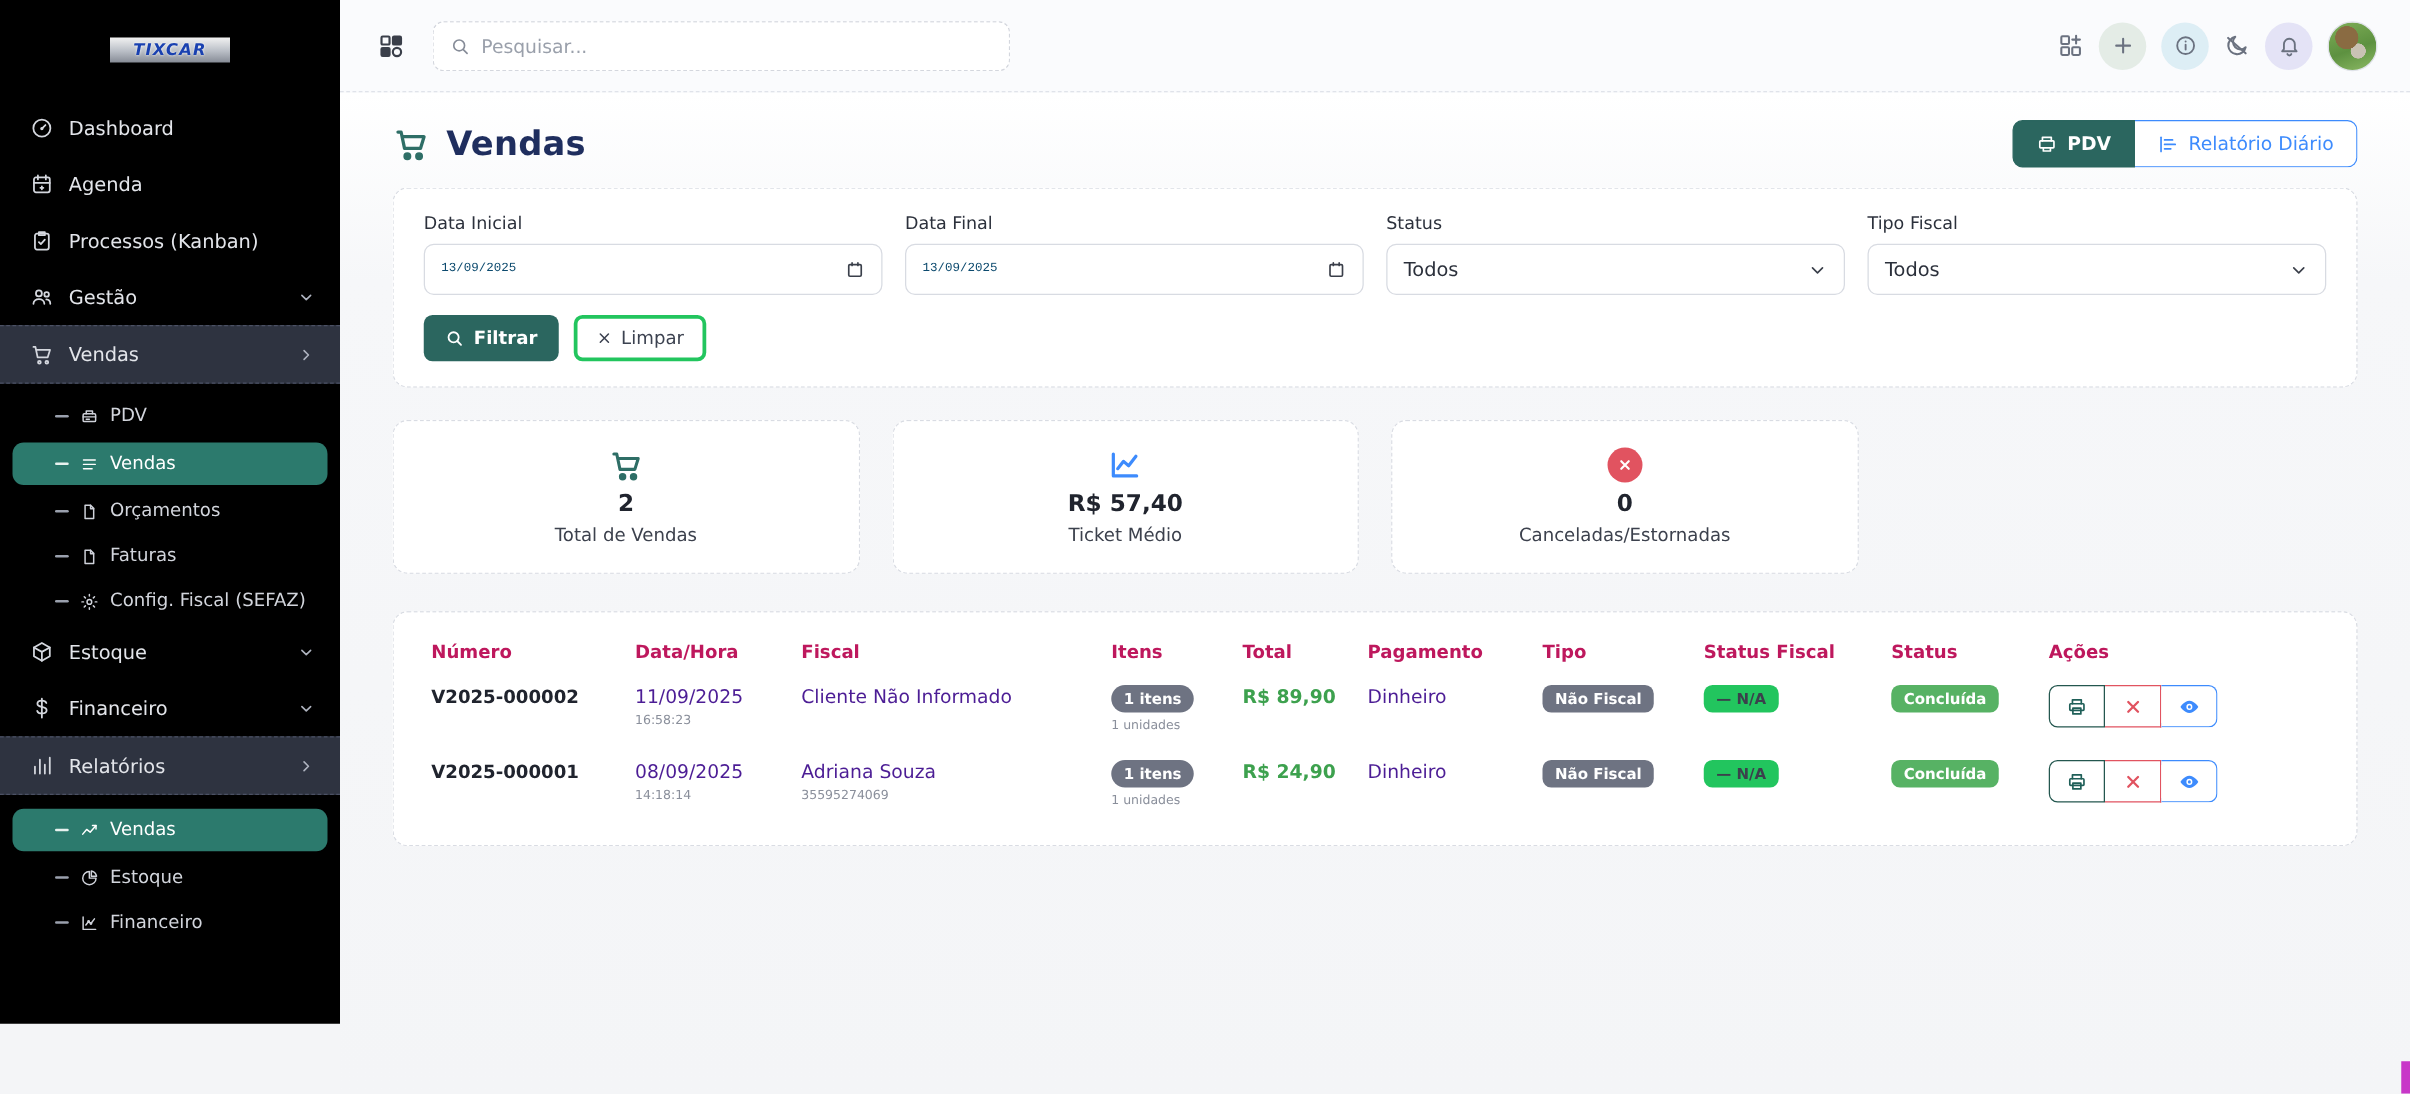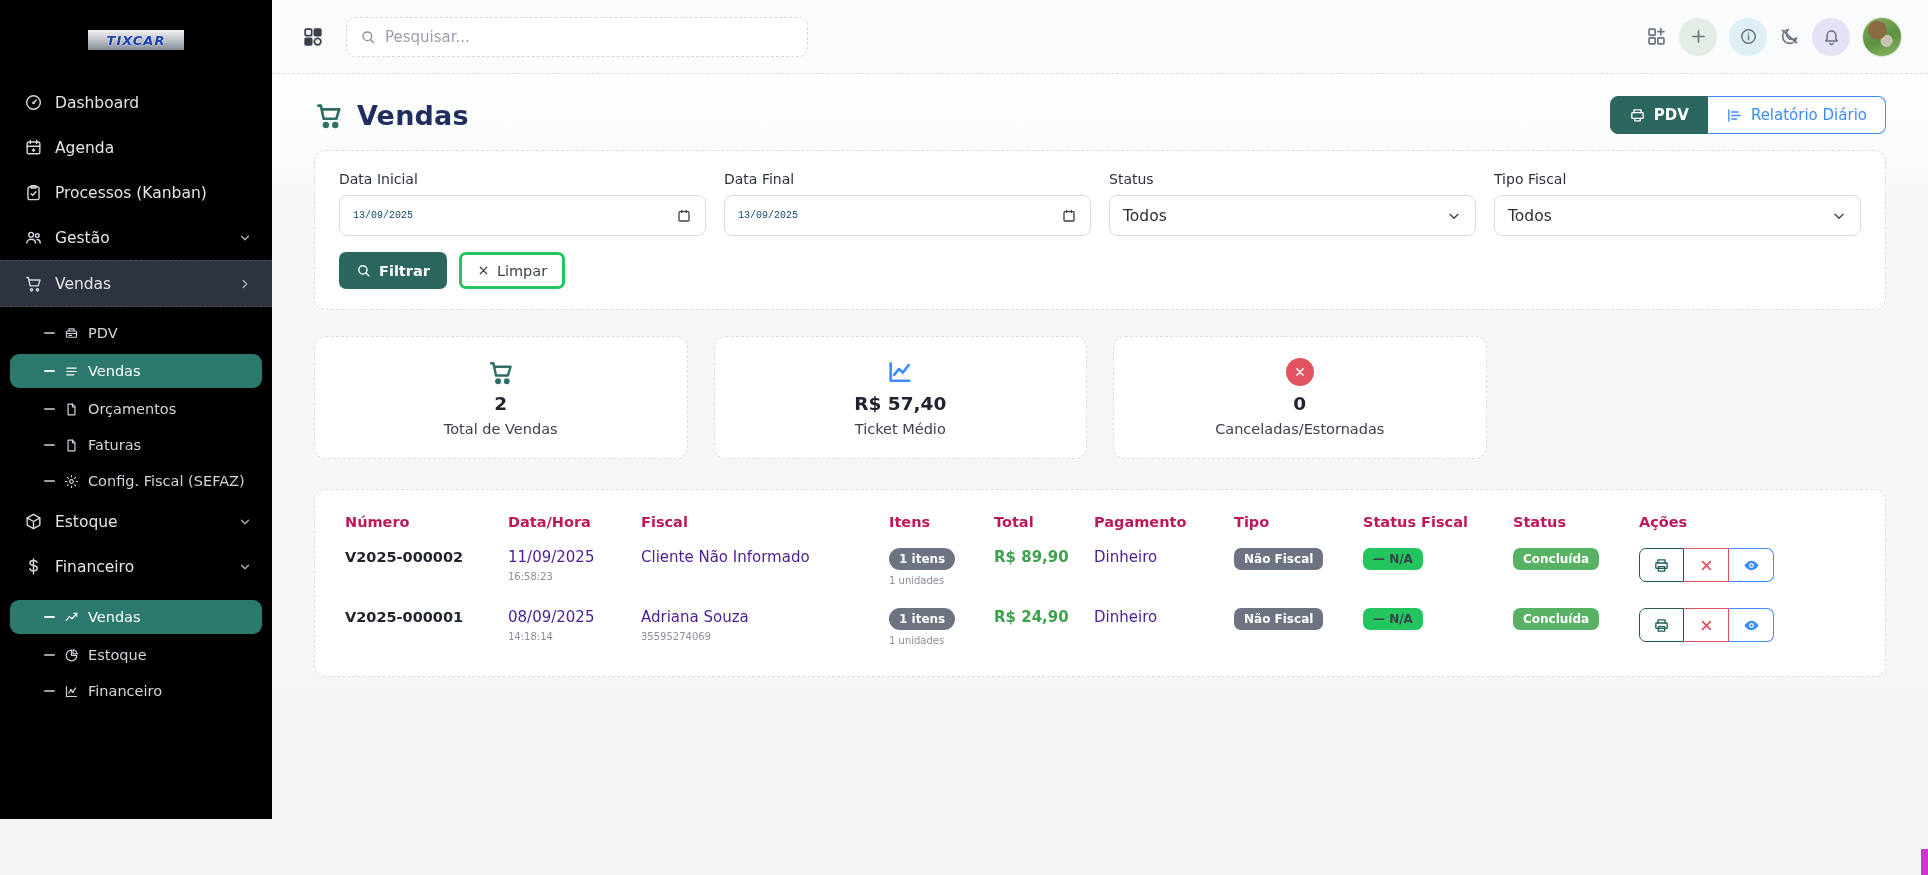--- a/index.html
+++ b/index.html
@@ -364,20 +364,35 @@
           </svg>
         </span>
       <span>Financeiro</span>
       <span class="chev">
           <svg viewBox="0 0 24 24" fill="none" stroke="currentColor" stroke-width="2.2" stroke-linecap="round" stroke-linejoin="round">
             <path d="M6 9l6 6 6-6"></path>
           </svg>
         </span>
     </div>
 
+    <div class="nav-group">
+      <div class="nav-item">
+        <span class="nicon">
+            <svg viewBox="0 0 24 24" fill="none" stroke="currentColor" stroke-width="1.8" stroke-linecap="round" stroke-linejoin="round">
+              <path d="M5 20v-7M10 20V6M15 20v-9M20 20V4"></path>
+            </svg>
+          </span>
+        <span>Relatórios</span>
+        <span class="chev">
+            <svg viewBox="0 0 24 24" fill="none" stroke="currentColor" stroke-width="2.2" stroke-linecap="round" stroke-linejoin="round">
+              <path d="M9 6l6 6-6 6"></path>
+            </svg>
+          </span>
+      </div>
+    </div>
 
     <div class="sub-gap"></div>
 
     <div class="sub-item active">
       <span class="dash"></span>
       <span class="sicon">
           <svg viewBox="0 0 24 24" fill="none" stroke="currentColor" stroke-width="1.9" stroke-linecap="round" stroke-linejoin="round">
             <path d="M3.5 16.5l5-6 4.5 3.5 7.5-8.5"></path>
             <path d="M16 5.5h4.5V10"></path>
           </svg>

